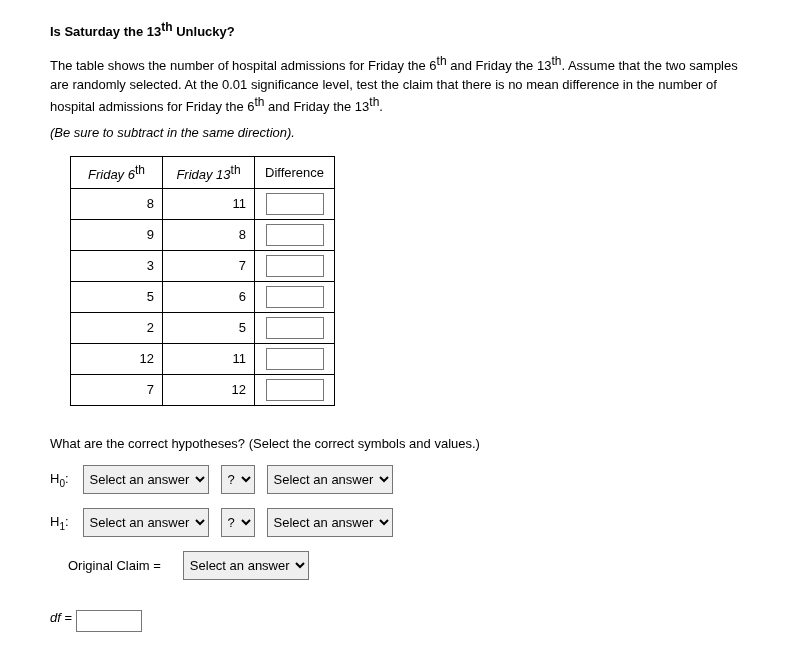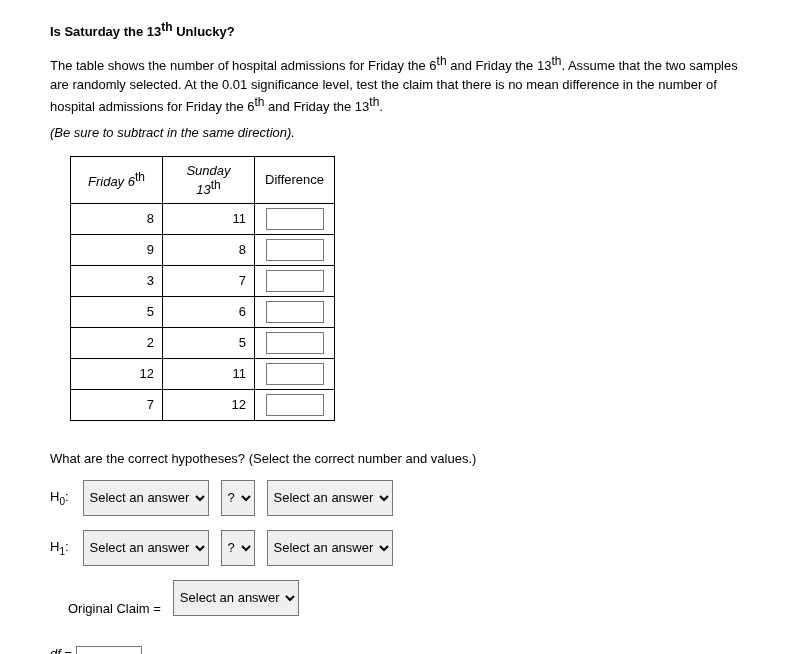--- a/index.html
+++ b/index.html
@@ -75,36 +75,36 @@
     }
     .hyp-label {
       margin-right: 2px;
     }
     select {
       font-family: Arial, sans-serif;
       font-size: 13px;
       border: 1px solid #767676;
       background: #efefef;
       padding: 1px 2px;
-      height: 36px;
+      height: 29px;
     }
     .sub {
       vertical-align: sub;
       font-size: 10px;
     }
     .sup {
       vertical-align: super;
       font-size: 12px;
     }
     .orig-claim {
       margin-left: 18px;
       margin-bottom: 30px;
       display: flex;
-      align-items: flex-end;
-      gap: 12px;
+      align-items: center;
+      gap: 22px;
     }
     .df-row {
       display: flex;
       align-items: flex-start;
       gap: 4px;
     }
     .df-row .italic {
       font-style: italic;
     }
     input.df-input {
@@ -128,21 +128,21 @@
 <div class="description">
   <span>The table shows the number of hospital admissions for Friday the 6</span><span class="sup">th</span><span> and Friday the 13</span><span class="sup">th</span><span>. Assume that the two samples are randomly selected. At the 0.01 significance level, test the claim that there is no mean difference in the number of hospital admissions for Friday the 6</span><span class="sup">th</span><span> and Friday the 13</span><span class="sup">th</span><span>.</span>
 </div>
 
 <div class="instruction">(Be sure to subtract in the same direction).</div>
 
 <table class="data-table">
   <thead>
     <tr>
       <th><span>Friday 6</span><span class="sup" style="font-style:normal">th</span></th>
-      <th><span>Sunday 13</span><span class="sup" style="font-style:normal">th</span></th>
+      <th><span>Friday 13</span><span class="sup" style="font-style:normal">th</span></th>
       <th class="diff-header">Difference</th>
     </tr>
   </thead>
   <tbody>
     <tr>
       <td class="col1">8</td>
       <td class="col2">11</td>
       <td class="diff-cell"><input class="diff-input" type="text" style=""></td>
     </tr>
     <tr>
@@ -171,21 +171,21 @@
       <td class="diff-cell"><input class="diff-input" type="text" style=""></td>
     </tr>
     <tr>
       <td class="col1">7</td>
       <td class="col2">12</td>
       <td class="diff-cell"><input class="diff-input" type="text" style=""></td>
     </tr>
   </tbody>
 </table>
 
-<div class="question">What are the correct hypotheses? (Select the correct number and values.)</div>
+<div class="question">What are the correct hypotheses? (Select the correct symbols and values.)</div>
 
 <div class="hyp-row">
   <span class="hyp-label"><span>H</span><span class="sub">0</span><span>:</span></span>
   <select><option>Select an answer</option></select>
   <select><option>?</option></select>
   <select><option>Select an answer</option></select>
 </div>
 
 <div class="hyp-row">
   <span class="hyp-label"><span>H</span><span class="sub">1</span><span>:</span></span>

